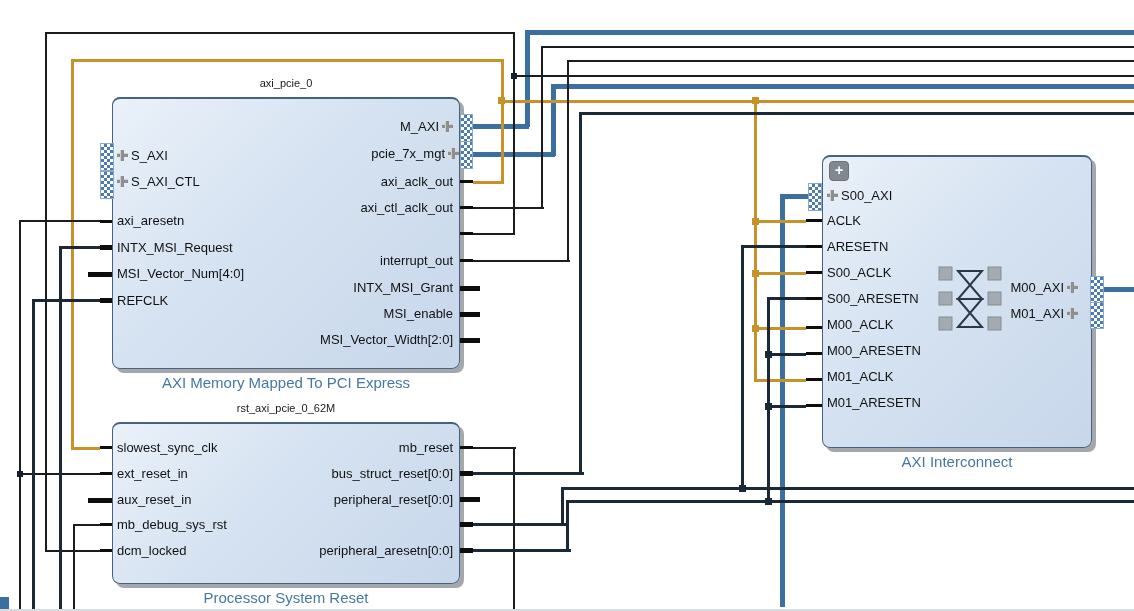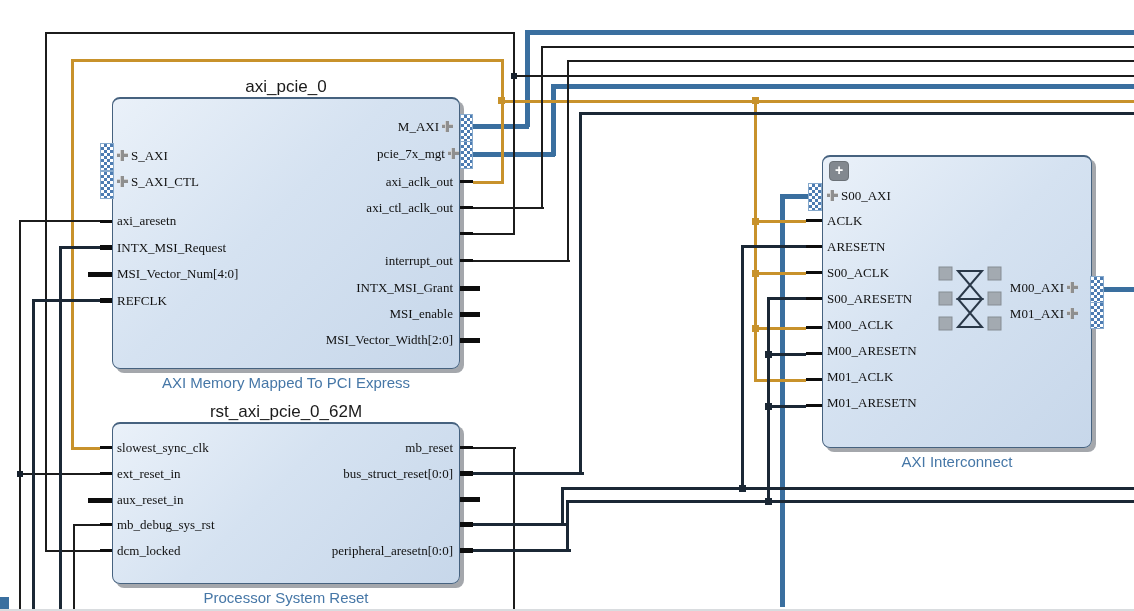--- a/index.html
+++ b/index.html
@@ -12,23 +12,23 @@
   .thin{background:#1c1c1c;}
   .stub{position:absolute;background:#0d0d0d;}
   .dot{position:absolute;width:7px;height:7px;}
   .dot.o{background:#c8922b;}
   .dot.n{background:#1b2835;}
   .dot.b{background:#16202c;width:6px;height:6px;}
   .block{position:absolute;border:1px solid #46627f;border-radius:8px;
          background:linear-gradient(135deg,#eaf1f9 0%,#d5e2f1 45%,#c7d7ea 100%);
          box-shadow:4px 4px 0 rgba(148,152,157,0.85);
          border-top:2px solid #46627f;}
-  .btitle{position:absolute;text-align:center;font-size:17px;color:#1a1a1a;}
+  .btitle{position:absolute;text-align:center;font-size:11px;color:#1a1a1a;}
   .tlabel{position:absolute;text-align:center;font-size:15px;color:#4677a7;}
-  .port{position:absolute;height:18px;line-height:18px;font-size:13px;color:#111;white-space:nowrap;font-family:Liberation Serif, serif;}
+  .port{position:absolute;height:18px;line-height:18px;font-size:13px;color:#111;white-space:nowrap;}
   .port.r{text-align:right;}
   .plus{position:relative;display:inline-block;width:11px;height:11px;vertical-align:-1px;}
   .plus.ml{margin-left:3px;} .plus.mr{margin-right:3px;}
   .plus::before{content:"";position:absolute;left:0;top:4px;width:11px;height:3px;background:#8f8f8f;box-shadow:0 -1px 0 #cfcfcf;}
   .plus::after{content:"";position:absolute;left:4px;top:0;width:3px;height:11px;background:#8f8f8f;box-shadow:-1px 0 0 #cfcfcf;}
   .pin{position:absolute;background-color:#fff;border:1px solid #86a9cc;
        background-image:linear-gradient(45deg,#4d7cb2 26%,transparent 26% 74%,#4d7cb2 74%),
                         linear-gradient(45deg,#4d7cb2 26%,transparent 26% 74%,#4d7cb2 74%);
        background-size:6px 6px;background-position:0 0,3px 3px;}
   .expander{position:absolute;width:18px;height:18px;background:#82888f;border:1px solid #6b7177;border-radius:4px;
@@ -174,20 +174,21 @@
   <span class="stub" style="left:460px;top:522px;width:13px;height:5px"></span>
   <span class="stub" style="left:460px;top:548px;width:13px;height:5px"></span>
 
   <div class="port" style="left:117px;top:439px"><span>slowest_sync_clk</span></div>
   <div class="port" style="left:117px;top:465px"><span>ext_reset_in</span></div>
   <div class="port" style="left:117px;top:491px"><span>aux_reset_in</span></div>
   <div class="port" style="left:117px;top:516px"><span>mb_debug_sys_rst</span></div>
   <div class="port" style="left:117px;top:542px"><span>dcm_locked</span></div>
   <div class="port r" style="left:150px;top:439px;width:303px"><span>mb_reset</span></div>
   <div class="port r" style="left:150px;top:465px;width:303px"><span>bus_struct_reset[0:0]</span></div>
+  <div class="port r" style="left:150px;top:491px;width:303px"><span>peripheral_reset[0:0]</span></div>
   <div class="port r" style="left:150px;top:542px;width:303px"><span>peripheral_aresetn[0:0]</span></div>
 
   <div class="block" style="left:822px;top:155px;width:268px;height:290px"></div>
   <div class="tlabel" style="left:822px;top:453px;width:270px">AXI Interconnect</div>
   <div class="expander" style="left:829px;top:161px">+</div>
 
   <svg class="xbar" style="left:938px;top:266px" width="64" height="66" viewBox="0 0 64 66">
     <g fill="#a3aab1" stroke="#868d94" stroke-width="1">
       <rect x="1" y="1" width="13" height="13"></rect>
         <rect x="1" y="26" width="13" height="13"></rect>

